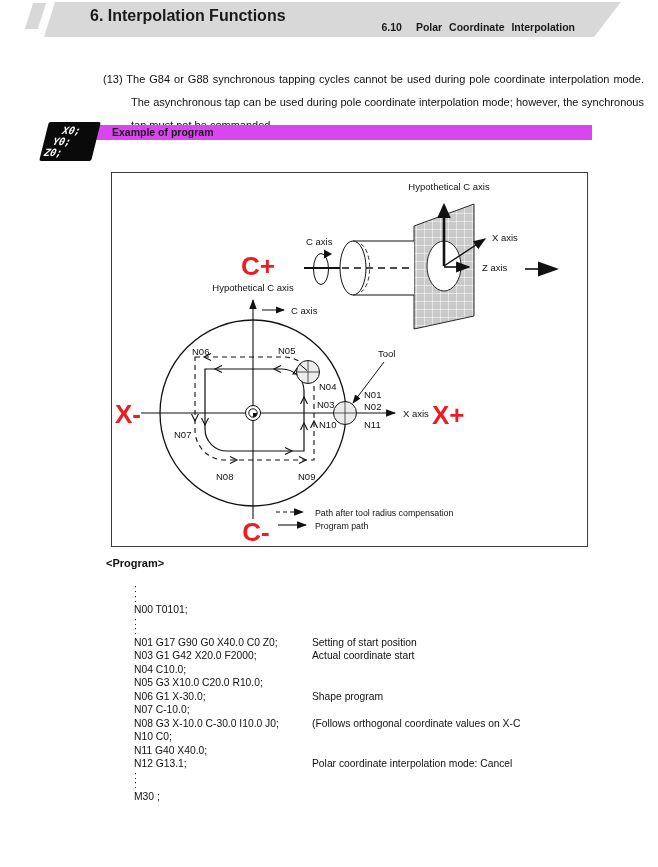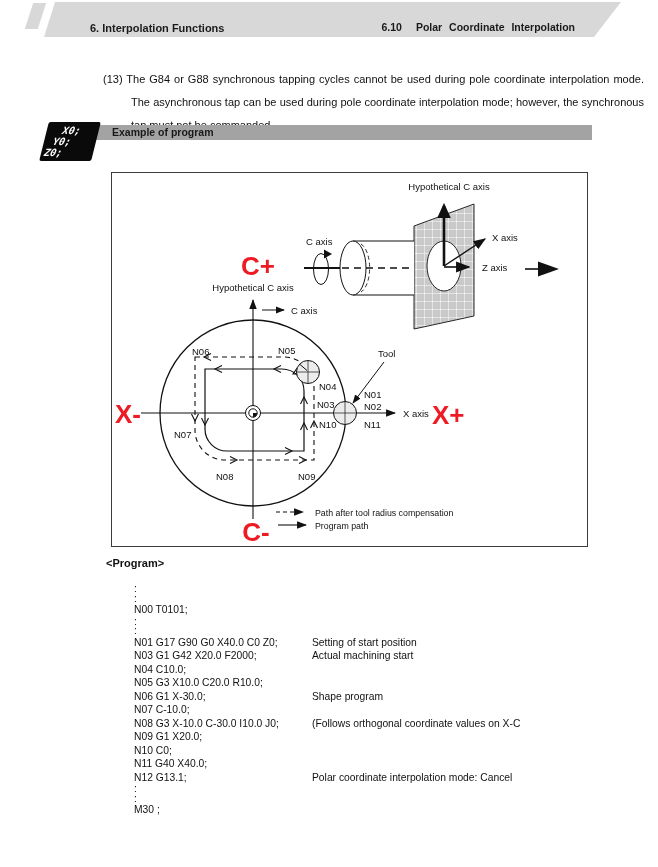--- a/index.html
+++ b/index.html
@@ -5,29 +5,29 @@
   html,body{margin:0;padding:0;}
   body{
     width:658px;height:867px;position:relative;background:#ffffff;
     font-family:"Liberation Sans",sans-serif;color:#111;overflow:hidden;
   }
   
   .hdr-sliver{position:absolute;left:29px;top:3px;width:13px;height:26px;
     background:#d8d8d8;transform:skewX(-18deg);}
   .hdr-band{position:absolute;left:44px;top:2px;width:577px;height:35px;background:#d8d8d8;
     clip-path:polygon(11px 0,100% 0,calc(100% - 27px) 100%,0 100%);}
-  .hdr-chapter{position:absolute;left:15px;top:20px;font-size:11px;font-weight:bold;color:#1a1a1a;padding-left:31px;}
+  .hdr-chapter{position:absolute;left:15px;top:5px;font-size:16px;font-weight:bold;color:#1a1a1a;padding-left:31px;}
   .hdr-section{position:absolute;right:46px;top:19px;font-size:10.5px;font-weight:bold;color:#1a1a1a;}
   .hdr-section .sec-no{margin-right:14px;}
   .hdr-section .sec-title{word-spacing:4px;}
   
   .para{position:absolute;left:103px;top:68px;width:513px;font-size:11px;line-height:23px;
     text-align:justify;padding-left:28px;text-indent:-28px;color:#111;}
   
-  .ex-band{position:absolute;left:96px;top:125px;width:496px;height:15px;background:#a3a3a3;}
+  .ex-band{position:absolute;left:96px;top:125px;width:496px;height:15px;background:#d946ef;}
   .ex-label{position:absolute;left:16px;top:1px;font-size:10.5px;font-weight:bold;color:#1a1a1a;}
   .ex-icon{position:absolute;left:44px;top:122px;width:52px;height:39px;background:#0a0a0a;
     transform:skewX(-14deg);border-radius:2px;z-index:3;
     font-family:"DejaVu Sans Mono",monospace;font-weight:bold;font-style:italic;
     color:#fff;font-size:10px;line-height:11px;padding-top:3px;box-sizing:border-box;}
   .ex-icon div:nth-child(1){padding-left:16px;}
   .ex-icon div:nth-child(2){padding-left:9px;}
   .ex-icon div:nth-child(3){padding-left:3px;}
   
   .diagram-box{position:absolute;left:111px;top:172px;width:477px;height:375px;
@@ -189,26 +189,26 @@
 </div>
 
 <div class="prog-title">&lt;Program&gt;</div>
 <div class="prog">
   <div class="pline pdots"><span class="pcode">:</span></div>
   <div class="pline pdots"><span class="pcode">:</span></div>
   <div class="pline"><span class="pcode">N00 T0101;</span><span class="pcomment"></span></div>
   <div class="pline pdots"><span class="pcode">:</span></div>
   <div class="pline pdots"><span class="pcode">:</span></div>
   <div class="pline"><span class="pcode">N01 G17 G90 G0 X40.0 C0 Z0;</span><span class="pcomment">Setting of start position</span></div>
-  <div class="pline"><span class="pcode">N03 G1 G42 X20.0 F2000;</span><span class="pcomment">Actual machining start</span></div>
+  <div class="pline"><span class="pcode">N03 G1 G42 X20.0 F2000;</span><span class="pcomment">Actual coordinate start</span></div>
   <div class="pline"><span class="pcode">N04 C10.0;</span><span class="pcomment"></span></div>
   <div class="pline"><span class="pcode">N05 G3 X10.0 C20.0 R10.0;</span><span class="pcomment"></span></div>
   <div class="pline"><span class="pcode">N06 G1 X-30.0;</span><span class="pcomment">Shape program</span></div>
   <div class="pline"><span class="pcode">N07 C-10.0;</span><span class="pcomment"></span></div>
   <div class="pline"><span class="pcode">N08 G3 X-10.0 C-30.0 I10.0 J0;</span><span class="pcomment">(Follows orthogonal coordinate values on X-C</span></div>
-  <div class="pline"><span class="pcode">N09 G1 X20.0;</span></div>
+  <div class="pline"></div>
   <div class="pline"><span class="pcode">N10 C0;</span><span class="pcomment"></span></div>
   <div class="pline"><span class="pcode">N11 G40 X40.0;</span><span class="pcomment"></span></div>
   <div class="pline"><span class="pcode">N12 G13.1;</span><span class="pcomment">Polar coordinate interpolation mode: Cancel</span></div>
   <div class="pline pdots"><span class="pcode">:</span></div>
   <div class="pline pdots"><span class="pcode">:</span></div>
   <div class="pline"><span class="pcode">M30 ;</span><span class="pcomment"></span></div>
 </div>
 
 </body></html>

